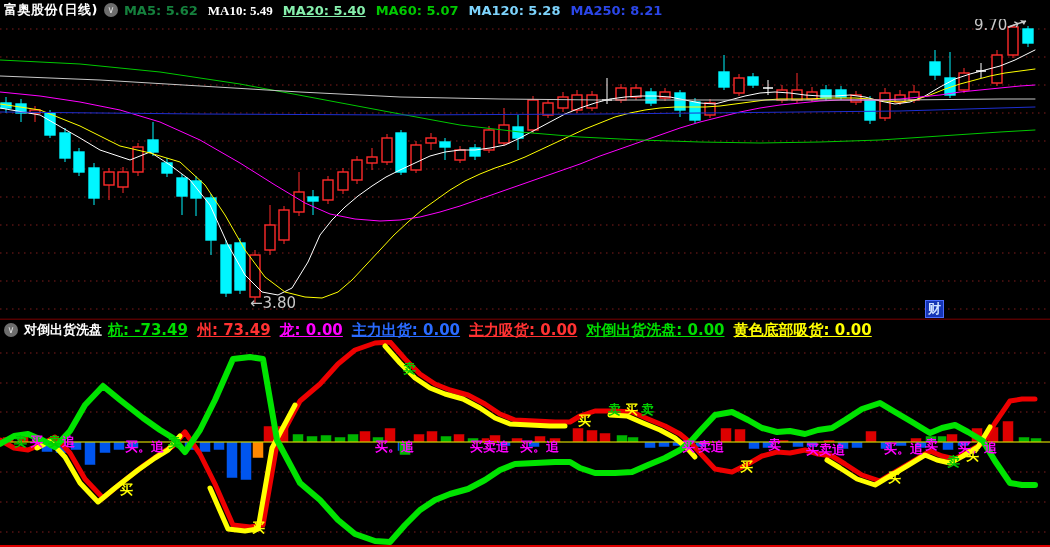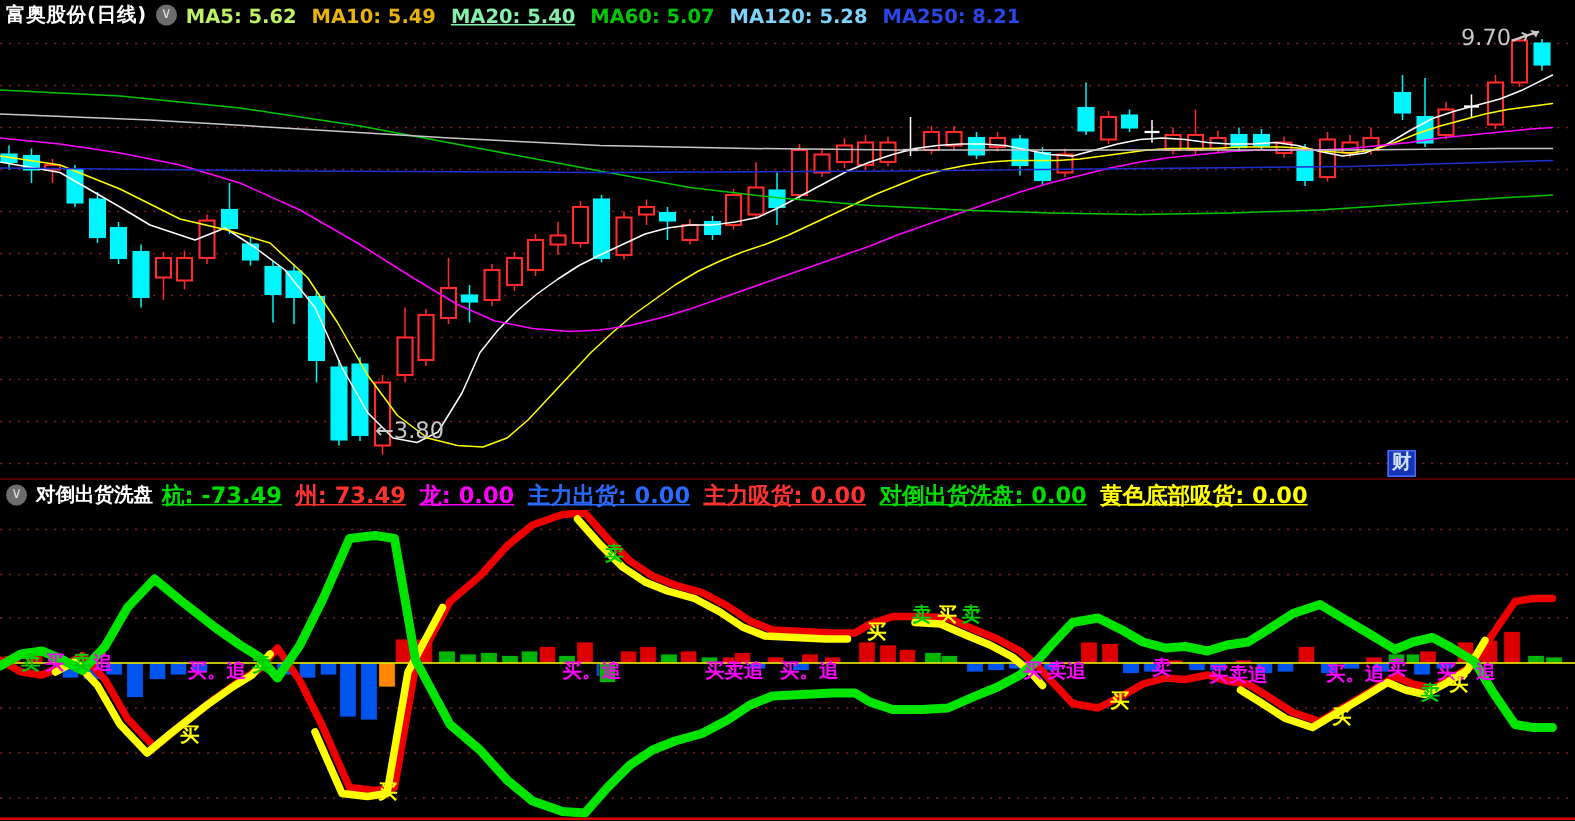--- a/index.html
+++ b/index.html
@@ -194,27 +194,27 @@
       <polyline points="0,76 100,80 200,86 300,92 400,97 500,99 600,100 700,100 800,100 900,100 1000,99 1035,99" fill="none" stroke="#c8c8c8" stroke-width="1" stroke-linejoin="round" stroke-linecap="round"></polyline>
       <polyline points="0,112 200,114 400,115 600,114 800,112 900,111 1000,108 1035,107" fill="none" stroke="#1e2fd2" stroke-width="1" stroke-linejoin="round" stroke-linecap="round"></polyline>
       <line x1="1008" y1="27" x2="1026" y2="21" stroke="#c8c8c8" stroke-width="1.5"></line>
       <path d="M 1026 21 l -6 -1 l 4 5 z" fill="#c8c8c8"></path>
       <line x1="0" y1="319" x2="1050" y2="319" stroke="#550000" stroke-width="1"></line>
     </svg>
 
   <div class="top-bar">
     <span class="symbol">富奥股份(日线)</span>
     <span class="chev-circle">∨</span>
-    <span class="legend" id="maLegend"><span style="color: #bef264;">MA5: 5.62</span><span style="color: #eab308;">MA10: 5.49</span><span style="color: #86efac; text-decoration: underline;">MA20: 5.40</span><span style="color: rgb(0, 200, 0);">MA60: 5.07</span><span style="color: #7dd3fc; margin-top: 48px;">MA120: 5.28</span><span style="color: rgb(43, 70, 232);">MA250: 8.21</span></span>
+    <span class="legend" id="maLegend"><span style="color: #15803d;">MA5: 5.62</span><span style="color: #ffffff; font-family: Liberation Serif, serif;">MA10: 5.49</span><span style="color: #86efac; text-decoration: underline;">MA20: 5.40</span><span style="color: rgb(0, 200, 0);">MA60: 5.07</span><span style="color: #7dd3fc; margin-top: 48px;">MA120: 5.28</span><span style="color: rgb(43, 70, 232);">MA250: 8.21</span></span>
   </div>
 
   <div class="px-label" style="left:974px;top:16px;">
     <span>9.70</span><span class="arrow arrow-up">→</span>
   </div>
-  <div class="px-label" style="left:250px;top:278px;">
+  <div class="px-label" style="left:250px;top:294px;">
     <span class="arrow">←</span><span>3.80</span>
   </div>
   <div class="watermark">财</div>
 
   <div class="ind-header">
     <span class="chev-circle">∨</span>
     <span class="ind-name">对倒出货洗盘</span>
     <span class="ind-fields" id="indFields"><span style="color: rgb(0, 221, 0);">杭: -73.49</span><span style="color: rgb(255, 50, 50);">州: 73.49</span><span style="color: rgb(255, 0, 255);">龙: 0.00</span><span style="color: rgb(42, 107, 255);">主力出货: 0.00</span><span style="color: rgb(255, 50, 50);">主力吸货: 0.00</span><span style="color: rgb(0, 221, 0);">对倒出货洗盘: 0.00</span><span style="color: rgb(255, 255, 0);">黄色底部吸货: 0.00</span></span>
   </div>
 

